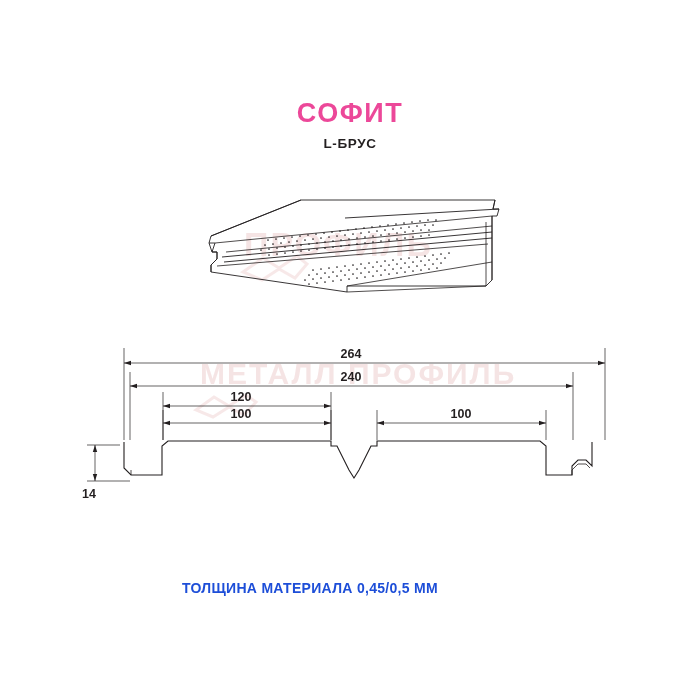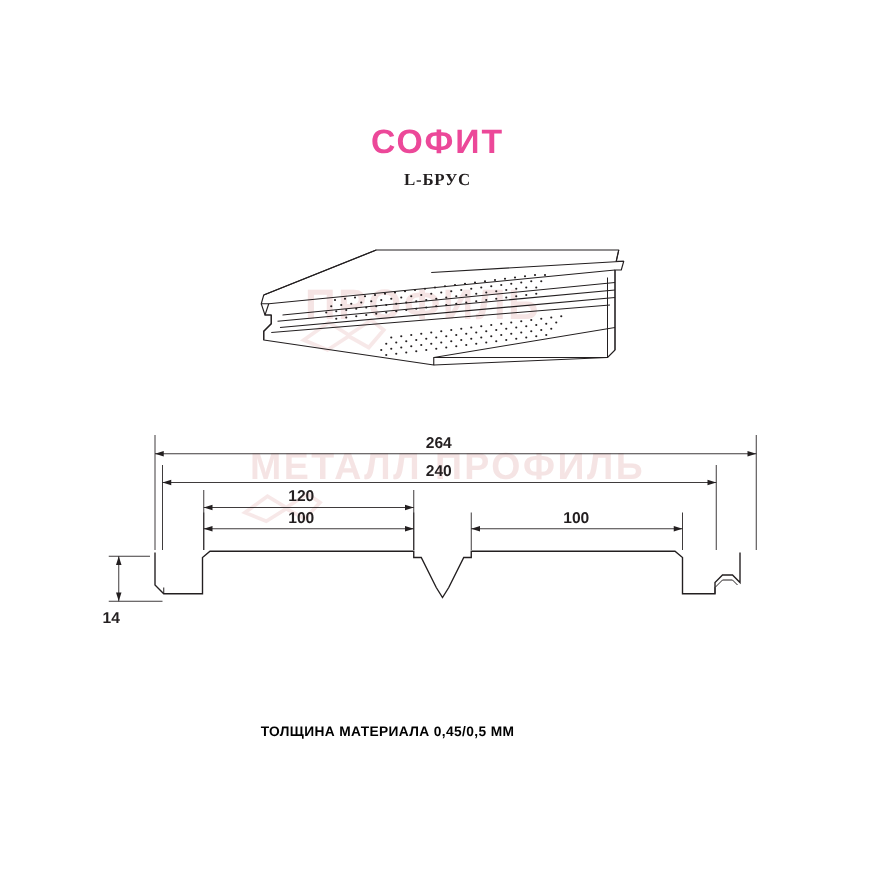--- a/index.html
+++ b/index.html
@@ -33,32 +33,31 @@
   .subtitle {
     position: absolute;
     top: 136px;
     left: 0;
     width: 700px;
     text-align: center;
     font-size: 13.5px;
     font-weight: bold;
     letter-spacing: 0.6px;
     color: #231f20;
-    font-family: Liberation Serif, serif;
   }
   .footer-note {
     position: absolute;
     top: 580px;
     left: 0;
     width: 620px;
     text-align: center;
-    font-size: 11px;
+    font-size: 14px;
     font-weight: bold;
     letter-spacing: 0.3px;
-    color: #000000;
+    color: #1d4ed8;
   }
   svg.draw {
     position: absolute;
     top: 0;
     left: 0;
     width: 700px;
     height: 700px;
   }
   .wm {
     position: absolute;

